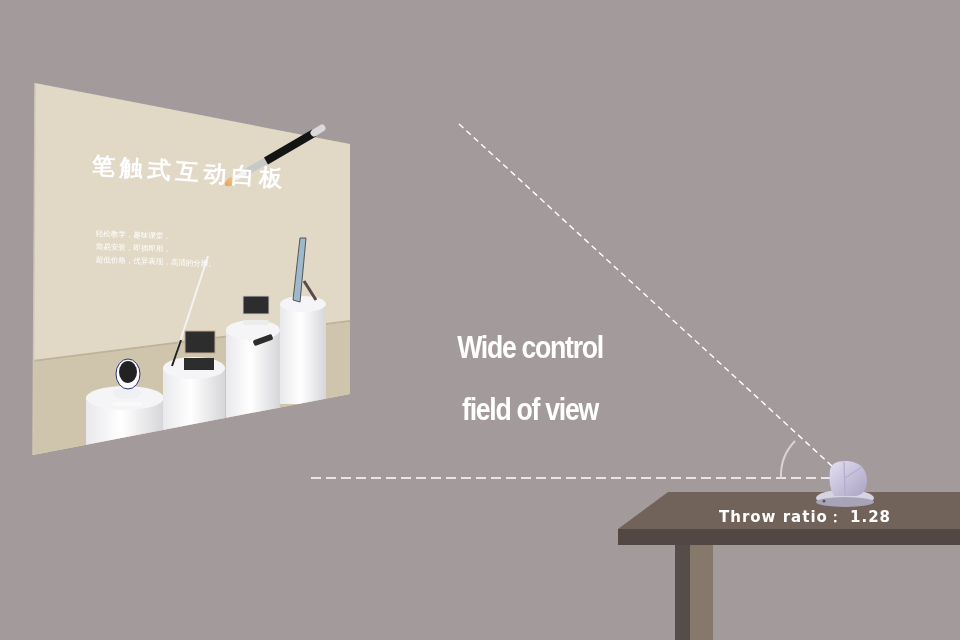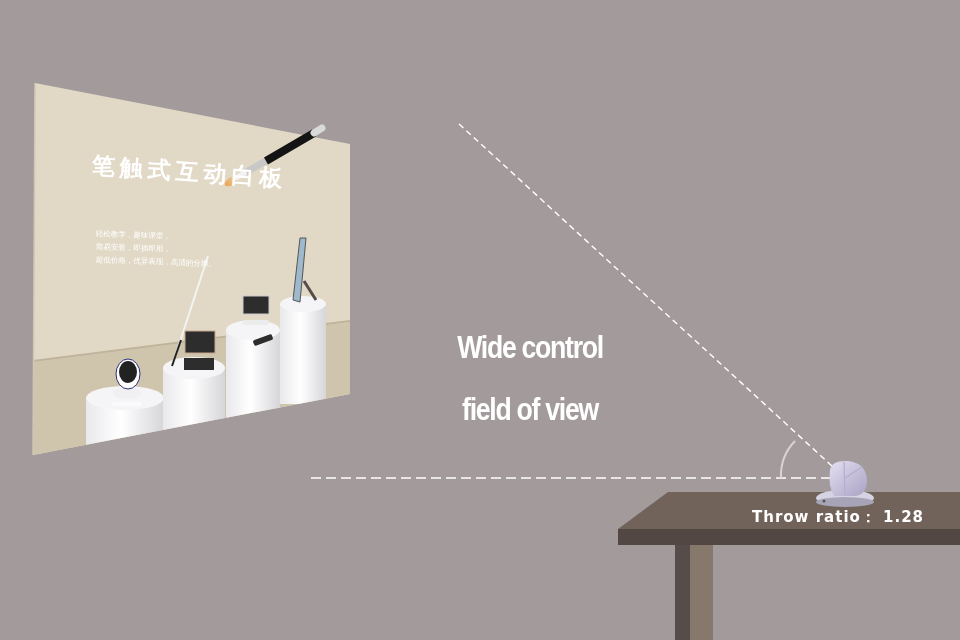--- a/index.html
+++ b/index.html
@@ -1,21 +1,21 @@
 <!DOCTYPE html>
 <html><head>
 <meta charset="utf-8">
 <style>
   html, body { margin:0; padding:0; }
   body { width:960px; height:640px; overflow:hidden; background:#a39b9b; position:relative; font-family:"DejaVu Sans", sans-serif; }
   #scene { position:absolute; left:0; top:0; width:960px; height:640px; }
   .label { position:absolute; color:#ffffff; font-family:"Liberation Sans", sans-serif; font-weight:bold; }
   #caption-1 { left:400px; top:330px; width:260px; text-align:center; font-size:31px; letter-spacing:-1.5px; transform:scaleX(0.86); }
   #caption-2 { left:400px; top:392px; width:260px; text-align:center; font-size:31px; letter-spacing:-1.5px; transform:scaleX(0.86); }
-  #throw-label { left:752px; top:508px; font-family:"DejaVu Sans", sans-serif; font-size:15px; letter-spacing:1px; white-space:nowrap; }
+  #throw-label { left:719px; top:508px; font-family:"DejaVu Sans", sans-serif; font-size:15px; letter-spacing:1px; white-space:nowrap; }
   #screen-title { position:absolute; left:93px; top:150px; color:#fff; font-family:"DejaVu Sans", sans-serif; font-weight:bold; font-size:23px; letter-spacing:5px; transform:rotate(4deg); transform-origin:left top; white-space:nowrap; }
   .screen-line { position:absolute; left:96px; color:#fff; font-family:"DejaVu Sans", sans-serif; font-size:7.5px; white-space:nowrap; transform:rotate(2deg); transform-origin:left top; }
 </style>
 </head>
 <body>
 
 <svg id="scene" width="960" height="640" viewBox="0 0 960 640" xmlns="http://www.w3.org/2000/svg">
   <defs>
     <clipPath id="screenClip">
       <polygon points="35,83 350,144 350,394 33,455"></polygon>

